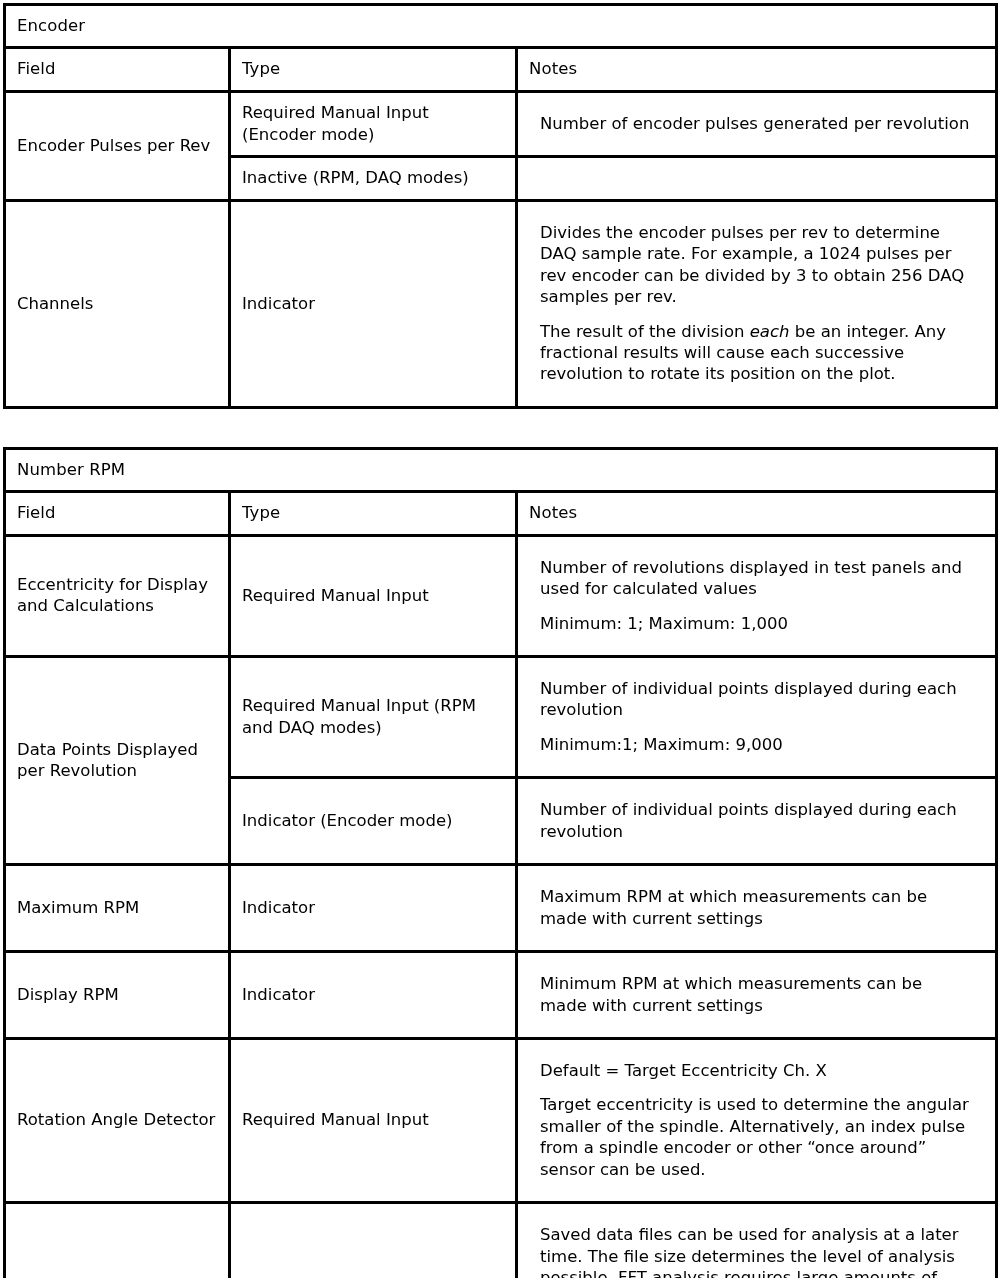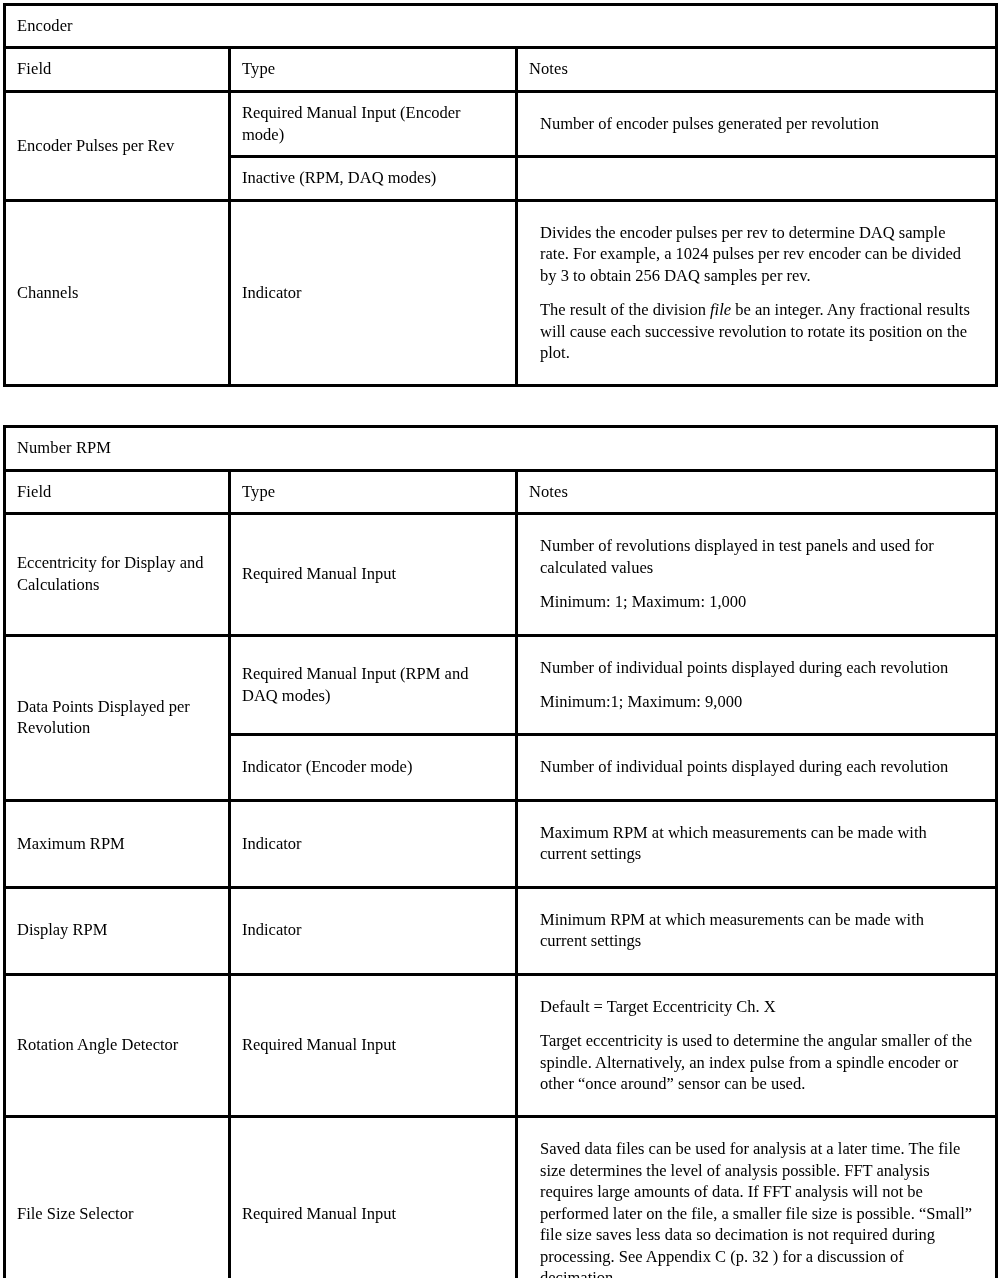--- a/index.html
+++ b/index.html
@@ -15,21 +15,20 @@
     color: #000000;
     -webkit-font-smoothing: none;
   }
 
   .page {
     position: relative;
     width: 1000px;
     height: 1278px;
     box-sizing: border-box;
     padding: 3px 5px 0 3px;
-    font-family: Liberation Serif, serif;
   }
 
   table.spec {
     width: 992px;
     border-collapse: collapse;
     table-layout: fixed;
     background: #ffffff;
   }
 
   table.spec + table.spec {
@@ -118,21 +117,21 @@
         <td class="notes-cell empty-cell">
           <p></p>
         </td>
       </tr>
 
       <tr>
         <td class="field-cell">Channels</td>
         <td class="type-cell">Indicator</td>
         <td class="notes-cell">
           <p>Divides the encoder pulses per rev to determine DAQ sample rate. For example, a 1024 pulses per rev encoder can be divided by 3 to obtain 256 DAQ samples per rev.</p>
-          <p>The result of the division <span class="em-italic">file</span> be an integer. Any fractional results will cause each successive revolution to rotate its position on the plot.</p>
+          <p>The result of the division <span class="em-italic">each</span> be an integer. Any fractional results will cause each successive revolution to rotate its position on the plot.</p>
         </td>
       </tr>
     </tbody>
   </table>
 
   <table class="spec">
     <colgroup>
       <col class="c-field">
         <col class="c-type">
         <col class="c-notes">

